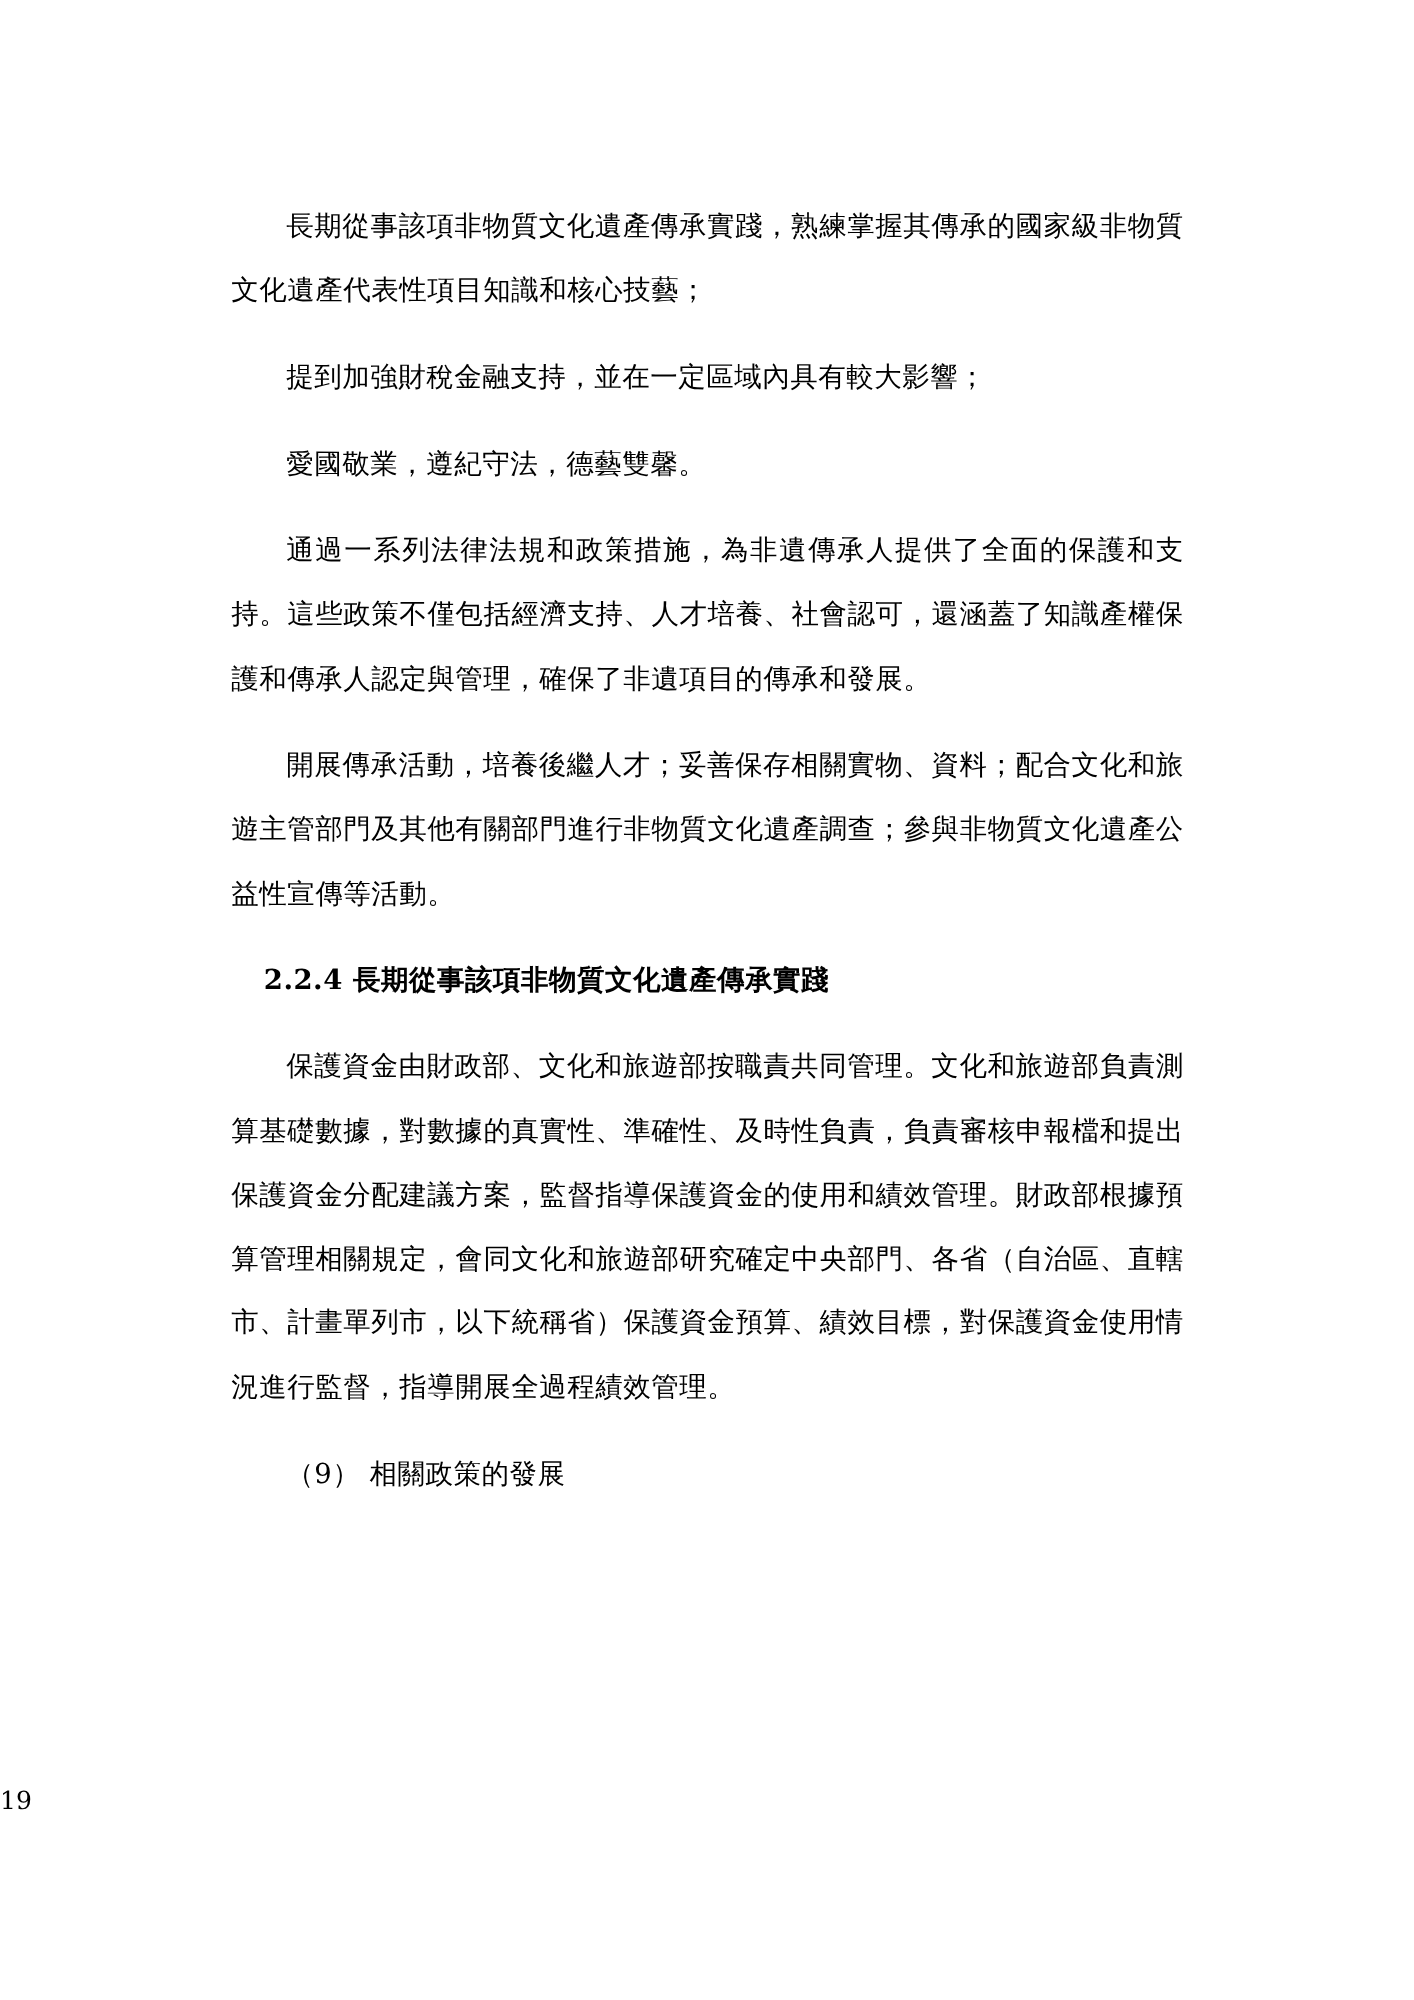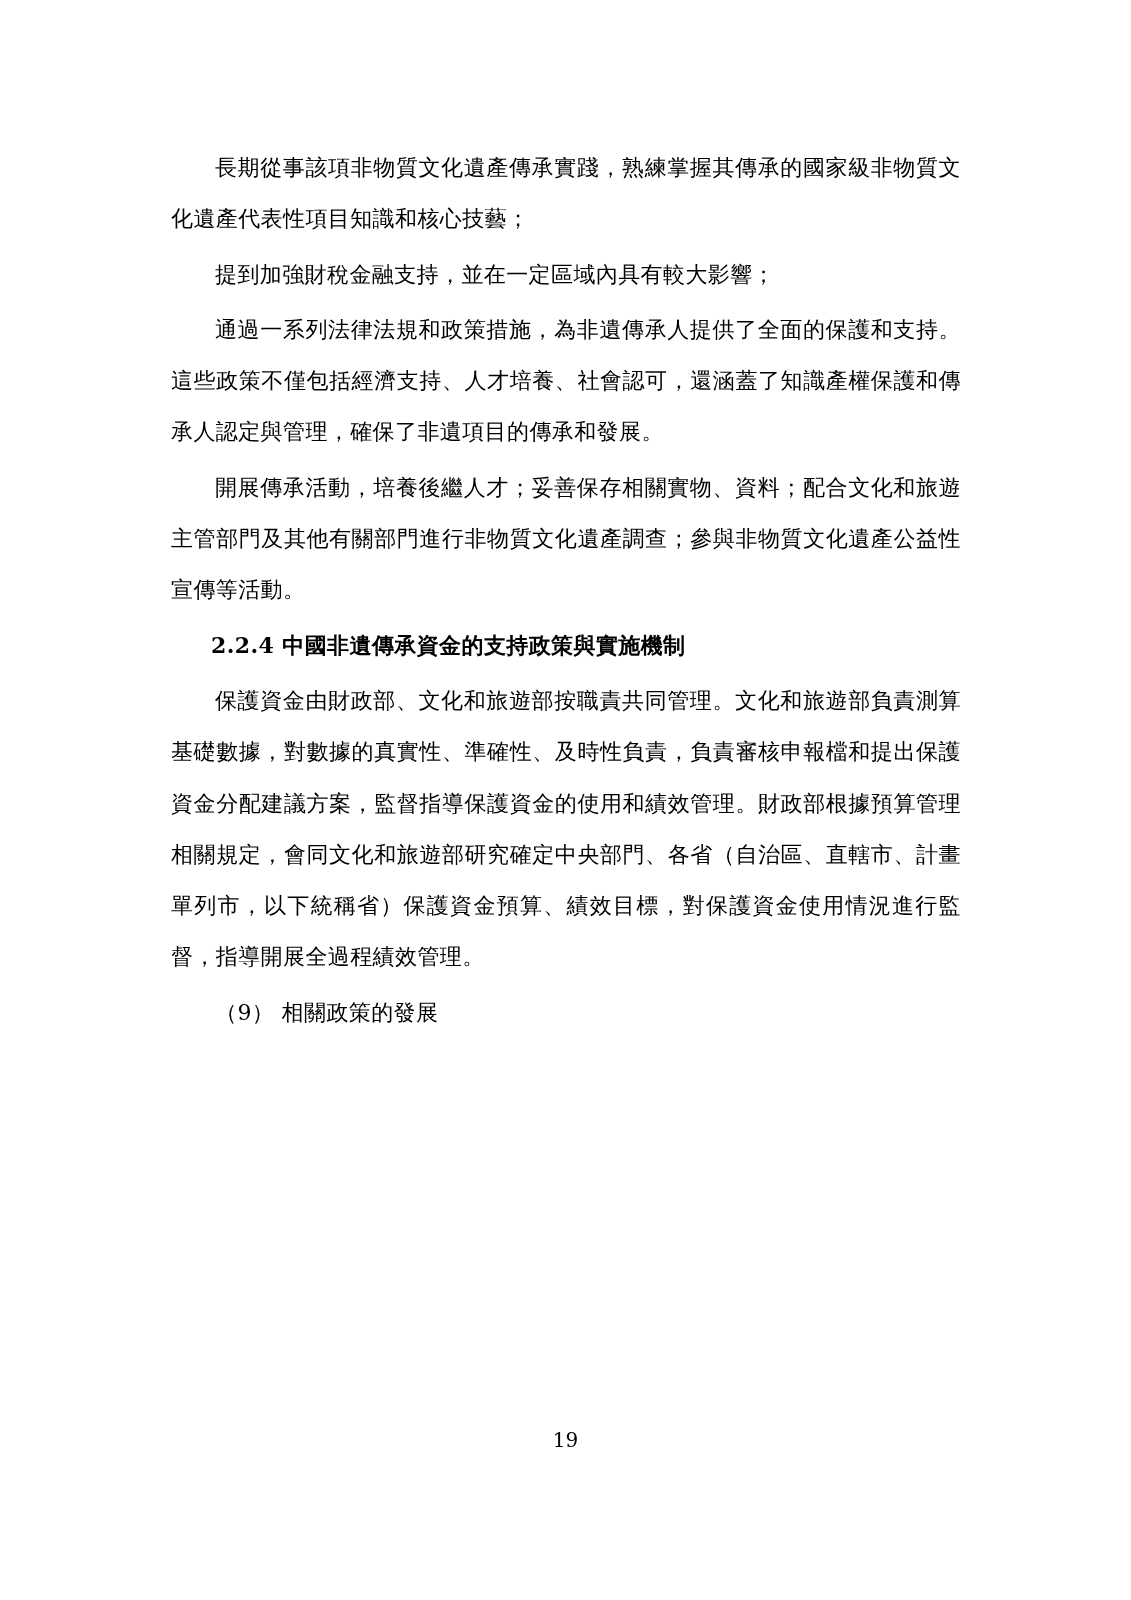--- a/index.html
+++ b/index.html
@@ -21,45 +21,45 @@
     left: 167px;
     top: 138px;
     width: 798px;
     font-size: 22px;
     line-height: 51.3px;
     text-align: justify;
     text-justify: inter-character;
     letter-spacing: 0.4px;
   }
   .para {
-    margin: 4px;
+    margin: 18px;
     text-indent: 2em;
   }
   .heading {
     margin: 0;
     text-indent: 2em;
     font-weight: 700;
   }
   .page-number {
     position: absolute;
     top: 1426px;
     left: 0;
     width: 100%;
-    text-align: center;
     font-size: 20px;
     line-height: 28px;
   }
 </style>
 </head>
 <body>
 
 <div class="page">
   <div class="content">
     <p class="para">長期從事該項非物質文化遺產傳承實踐，熟練掌握其傳承的國家級非物質文化遺產代表性項目知識和核心技藝；</p>
     <p class="para">提到加強財稅金融支持，並在一定區域內具有較大影響；</p>
+    <p class="para">愛國敬業，遵紀守法，德藝雙馨。</p>
     <p class="para">通過一系列法律法規和政策措施，為非遺傳承人提供了全面的保護和支持。這些政策不僅包括經濟支持、人才培養、社會認可，還涵蓋了知識產權保護和傳承人認定與管理，確保了非遺項目的傳承和發展。</p>
     <p class="para">開展傳承活動，培養後繼人才；妥善保存相關實物、資料；配合文化和旅遊主管部門及其他有關部門進行非物質文化遺產調查；參與非物質文化遺產公益性宣傳等活動。</p>
-    <p class="heading">2.2.4 中國非遺傳承資金的支持政策與實施機制</p>
+    <p class="heading">2.2.4 長期從事該項非物質文化遺產傳承實踐</p>
     <p class="para">保護資金由財政部、文化和旅遊部按職責共同管理。文化和旅遊部負責測算基礎數據，對數據的真實性、準確性、及時性負責，負責審核申報檔和提出保護資金分配建議方案，監督指導保護資金的使用和績效管理。財政部根據預算管理相關規定，會同文化和旅遊部研究確定中央部門、各省（自治區、直轄市、計畫單列市，以下統稱省）保護資金預算、績效目標，對保護資金使用情況進行監督，指導開展全過程績效管理。</p>
     <p class="para">（9） 相關政策的發展</p>
   </div>
   <div class="page-number">19</div>
 </div>
 
 </body></html>

